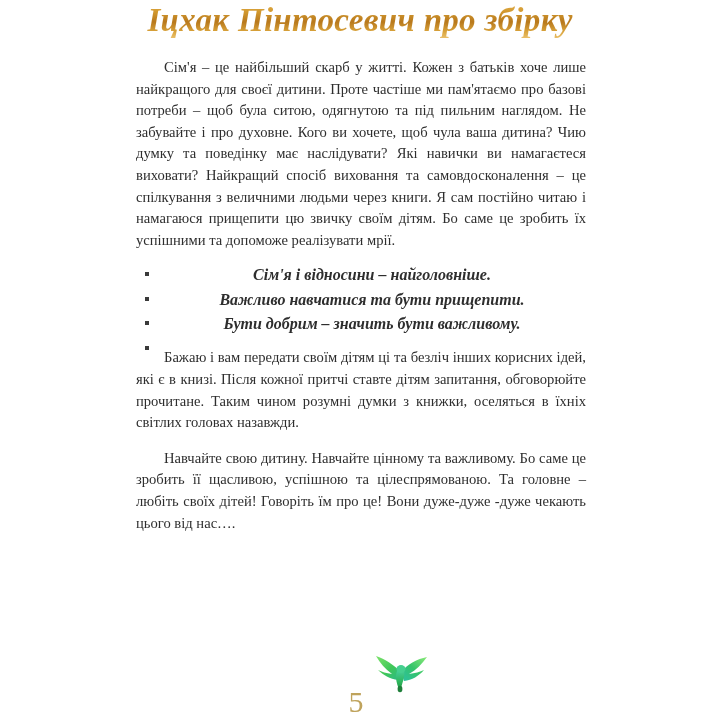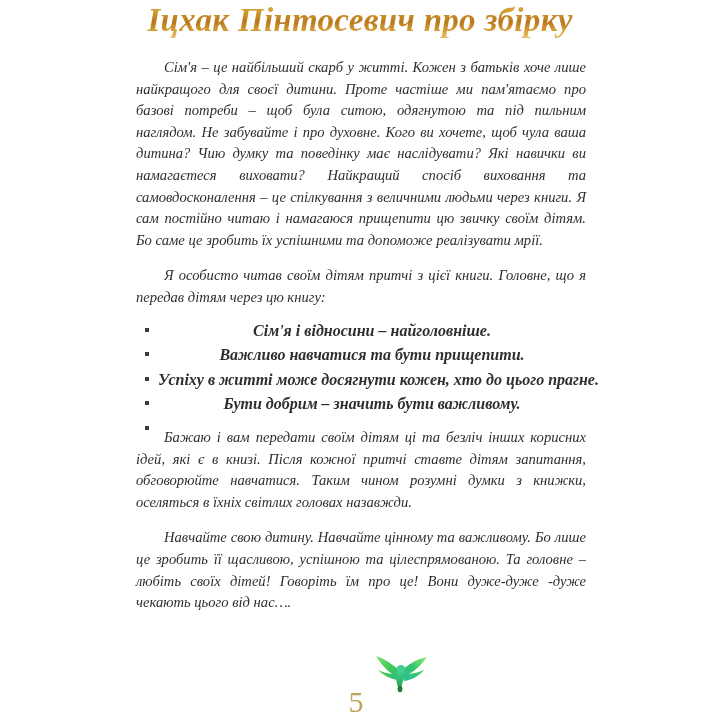--- a/index.html
+++ b/index.html
@@ -66,21 +66,20 @@
   }
 
   p.para {
     margin: 0 0 14px 0;
     font-size: 14.6px;
     line-height: 21.6px;
     text-align: justify;
     text-indent: 28px;
     color: #2e2e2e;
     hyphens: none;
-    font-style: italic;
   }
   p.para.tight {
     margin-bottom: 12px;
   }
 
   ul.points {
     list-style: none;
     margin: 6px 0 14px 0;
     padding: 0;
   }
@@ -140,47 +139,45 @@
 <div class="page">
 
   <div class="title-wrap">
     <span class="title">Іцхак Пінтосевич про збірку</span>
   </div>
 
   <div class="content">
 
     <p class="para">Сім'я – це найбільший скарб у житті. Кожен з батьків хоче лише найкращого для своєї дитини. Проте частіше ми пам'ятаємо про базові потреби – щоб була ситою, одягнутою та під пильним наглядом. Не забувайте і про духовне. Кого ви хочете, щоб чула ваша дитина? Чию думку та поведінку має наслідувати? Які навички ви намагаєтеся виховати? Найкращий спосіб виховання та самовдосконалення – це спілкування з величними людьми через книги. Я сам постійно читаю і намагаюся прищепити цю звичку своїм дітям. Бо саме це зробить їх успішними та допоможе реалізувати мрії.</p>
 
-    <p class="para tight">Я особисто читав своїм дітям притчі з цієї книги. Головне, що я передав дітям через цю книгу:</p>
 
     <ul class="points">
       <li>
         <span class="bullet"></span>
         <span>Сім'я і відносини – найголовніше.</span>
       </li>
       <li>
         <span class="bullet"></span>
         <span>Важливо навчатися та бути прищепити.</span>
       </li>
       <li>
         <span class="bullet"></span>
-        <span>Успіху в житті може досягнути кожен, хто до цього прагне.</span>
       </li>
       <li>
         <span class="bullet"></span>
         <span>Бути добрим – значить бути важливому.</span>
       </li>
       <li>
         <span class="bullet"></span>
       </li>
     </ul>
 
-    <p class="para">Бажаю і вам передати своїм дітям ці та безліч інших корисних ідей, які є в книзі. Після кожної притчі ставте дітям запитання, обговорюйте навчатися. Таким чином розумні думки з книжки, оселяться в їхніх світлих головах назавжди.</p>
-
-    <p class="para">Навчайте свою дитину. Навчайте цінному та важливому. Бо лише це зробить її щасливою, успішною та цілеспрямованою. Та головне – любіть своїх дітей! Говоріть їм про це! Вони дуже-дуже -дуже чекають цього від нас….</p>
+    <p class="para">Бажаю і вам передати своїм дітям ці та безліч інших корисних ідей, які є в книзі. Після кожної притчі ставте дітям запитання, обговорюйте прочитане. Таким чином розумні думки з книжки, оселяться в їхніх світлих головах назавжди.</p>
+
+    <p class="para">Навчайте свою дитину. Навчайте цінному та важливому. Бо саме це зробить її щасливою, успішною та цілеспрямованою. Та головне – любіть своїх дітей! Говоріть їм про це! Вони дуже-дуже -дуже чекають цього від нас….</p>
 
   </div>
 
   <div class="ornament">
     <svg width="58" height="46" viewBox="0 0 58 46" xmlns="http://www.w3.org/2000/svg">
       <defs>
         <linearGradient id="gLeft" x1="0" y1="0" x2="1" y2="1">
           <stop offset="0%" stop-color="#7ee36b"></stop>
           <stop offset="55%" stop-color="#3fc659"></stop>
           <stop offset="100%" stop-color="#29b98d"></stop>

